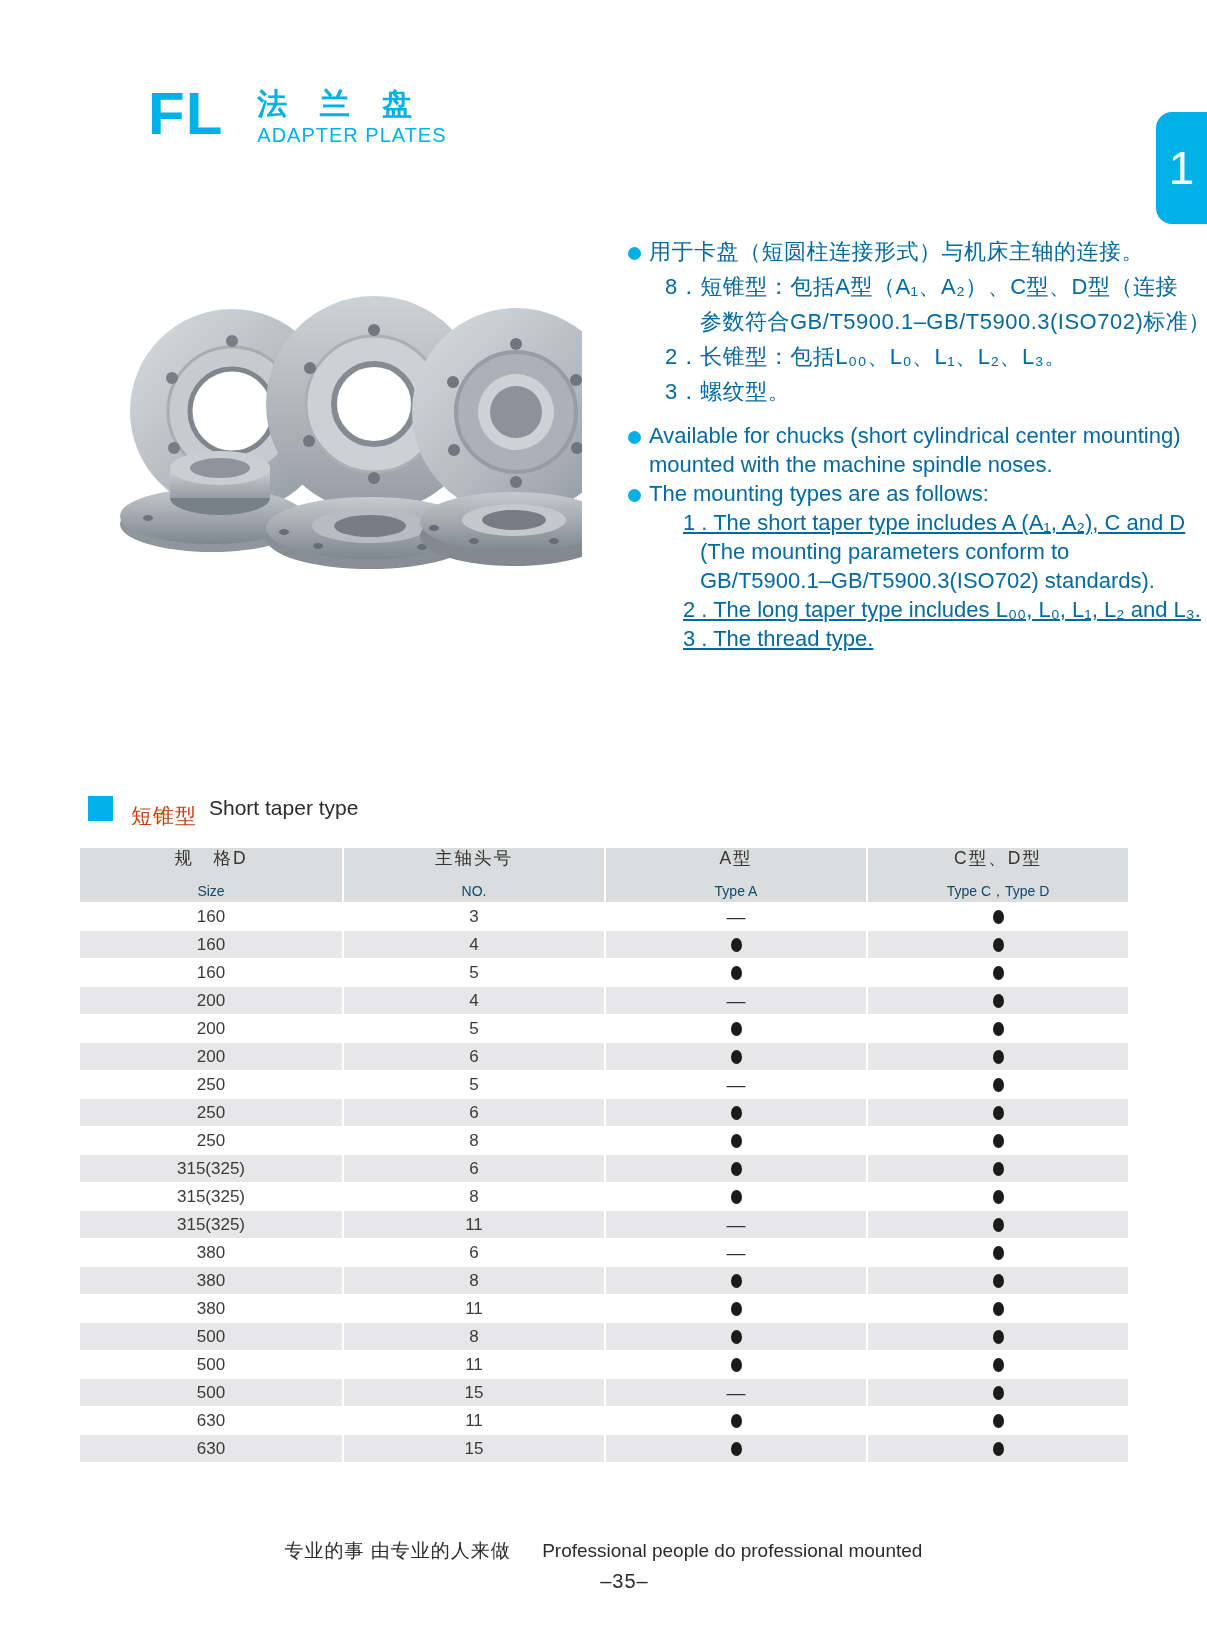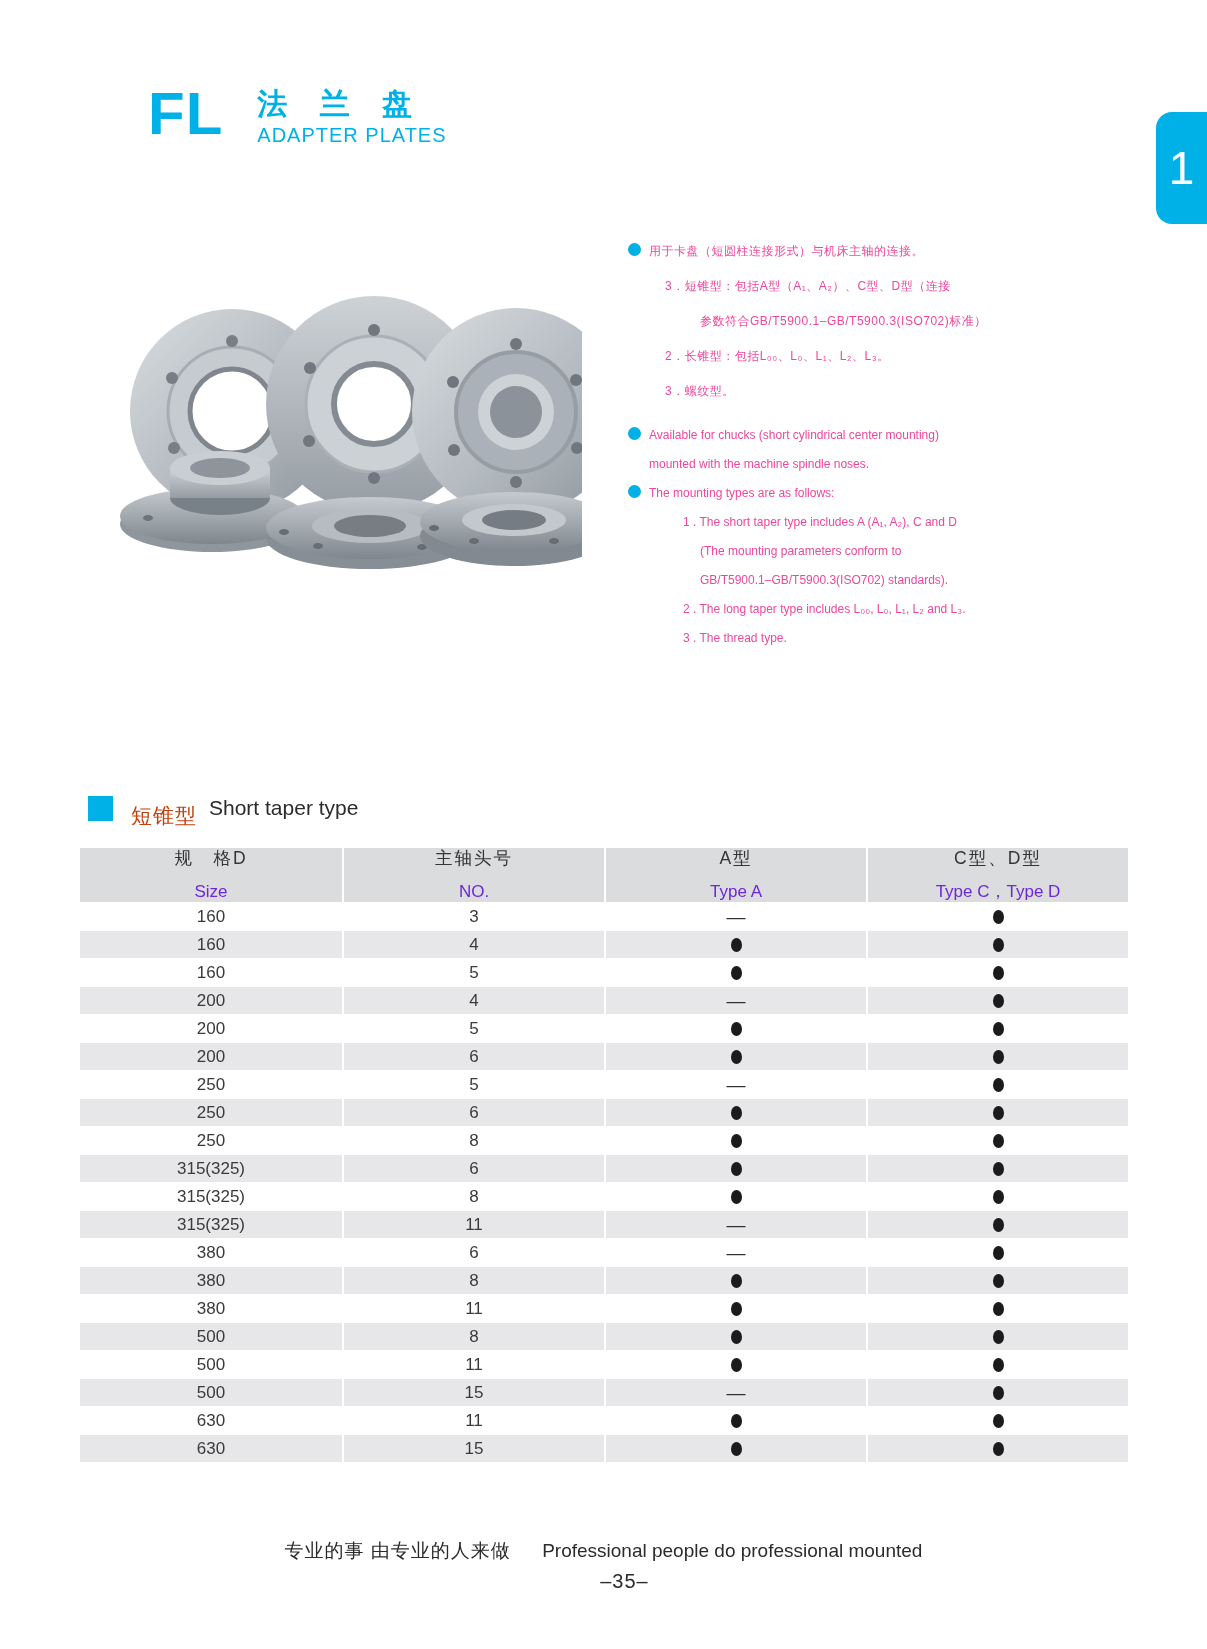--- a/index.html
+++ b/index.html
@@ -28,54 +28,54 @@
     background: #00b1e7; border-radius: 16px 0 0 16px;
     display: flex; align-items: center; justify-content: center;
     color: #ffffff; font-size: 46px;
   }
 
   
   .photo { position: absolute; left: 112px; top: 286px; width: 470px; height: 288px; }
 
   
   .intro { position: absolute; left: 628px; top: 234px; width: 440px; }
-  .intro .line { position: relative; font-size: 12px; color: #ec4899; white-space: nowrap; }
+  .intro .line { position: relative; font-size: 22px; color: #0369a1; white-space: nowrap; }
   .intro-cn .line { line-height: 35px; height: 35px; }
   .intro-en .line { line-height: 29px; height: 29px; }
   .intro-en { margin-top: 12px; }
   .bullet {
     display: inline-block; width: 13px; height: 13px; border-radius: 50%;
     background: #00b1e7; margin-right: 8px; vertical-align: -1px;
   }
   .intro-cn .ind0 .txt { letter-spacing: 0.5px; }
   .intro-cn .ind1 { padding-left: 37px; letter-spacing: 0.5px; }
   .intro-cn .ind2 { padding-left: 72px; letter-spacing: 0.5px; }
   .intro-en .ind1 { padding-left: 21px; }
-  .intro-en .ind2 { padding-left: 55px; }
+  .intro-en .ind2 { padding-left: 55px; text-decoration: underline; }
   .intro-en .ind3 { padding-left: 72px; }
 
   
   .section-head { position: absolute; left: 88px; top: 786px; display: flex; align-items: center; }
   .section-square { width: 25px; height: 25px; background: #00b1e7; margin-right: 18px; }
   .section-cn { font-size: 21px; color: #c2410c; letter-spacing: 1px; margin-top: 16px; }
   .section-en { font-size: 21px; color: #2b2b2b; margin-left: 12px; }
 
   
   .spec-table {
     position: absolute; left: 80px; top: 848px; width: 1048px;
     border-collapse: separate; border-spacing: 0; table-layout: fixed;
   }
   .spec-table th, .spec-table td {
     width: 25%; text-align: center; vertical-align: middle;
     font-weight: normal; padding: 0;
   }
   .spec-table th { background: #dbdcdd; height: 54px; }
   .spec-table th + th, .spec-table td + td { border-left: 2px solid #ffffff; }
   .th-cn { font-size: 17.5px; color: #353535; line-height: 21px; letter-spacing: 2px; }
-  .th-en { font-size: 17px; color: #6d28d9; line-height: 21px; margin-top: 12px; }
+  .th-en { font-size: 14px; color: #0c4a6e; line-height: 21px; margin-top: 12px; }
   .spec-table td { height: 28px; font-size: 17px; color: #3a3a3a; background: #ffffff; }
   .spec-table tr.alt td { background: #e7e7e9; }
   .spec-table tbody tr td { border-top: 1px solid #ffffff; }
   .dot {
     display: inline-block; width: 11px; height: 14px; border-radius: 50%;
     background: #1b1b1b; vertical-align: middle;
   }
   .dash { font-size: 19px; color: #2f2f2f; }
 
   
@@ -188,21 +188,21 @@
           <ellipse cx="362" cy="255" rx="5" ry="3" fill="#656c73"></ellipse>
         <ellipse cx="442" cy="255" rx="5" ry="3" fill="#656c73"></ellipse>
           <ellipse cx="478" cy="240" rx="5" ry="3" fill="#656c73"></ellipse>
       </g>
     </svg>
   </div>
 
   <div class="intro">
     <div class="intro-cn" id="intro-cn">
         <div class="line ind0"><span class="bullet"></span><span class="txt">用于卡盘（短圆柱连接形式）与机床主轴的连接。</span></div>
-        <div class="line ind1"><span class="txt">3．短锥型：包括A型（A₁、A₂）、C型、D型（连接</span></div>
+        <div class="line ind1"><span class="txt">8．短锥型：包括A型（A₁、A₂）、C型、D型（连接</span></div>
         <div class="line ind2"><span class="txt">参数符合GB/T5900.1–GB/T5900.3(ISO702)标准）</span></div>
         <div class="line ind1"><span class="txt">2．长锥型：包括L₀₀、L₀、L₁、L₂、L₃。</span></div>
         <div class="line ind1"><span class="txt">3．螺纹型。</span></div>
       </div>
     <div class="intro-en" id="intro-en">
         <div class="line ind0"><span class="bullet"></span><span class="txt">Available for chucks (short cylindrical center   mounting)</span></div>
         <div class="line ind1"><span class="txt">mounted with the machine spindle   noses.</span></div>
         <div class="line ind0"><span class="bullet"></span><span class="txt">The mounting types are as follows:</span></div>
         <div class="line ind2"><span class="txt">1 . The short taper type includes A (A₁, A₂),   C and D</span></div>
         <div class="line ind3"><span class="txt">(The mounting parameters   conform   to</span></div>

